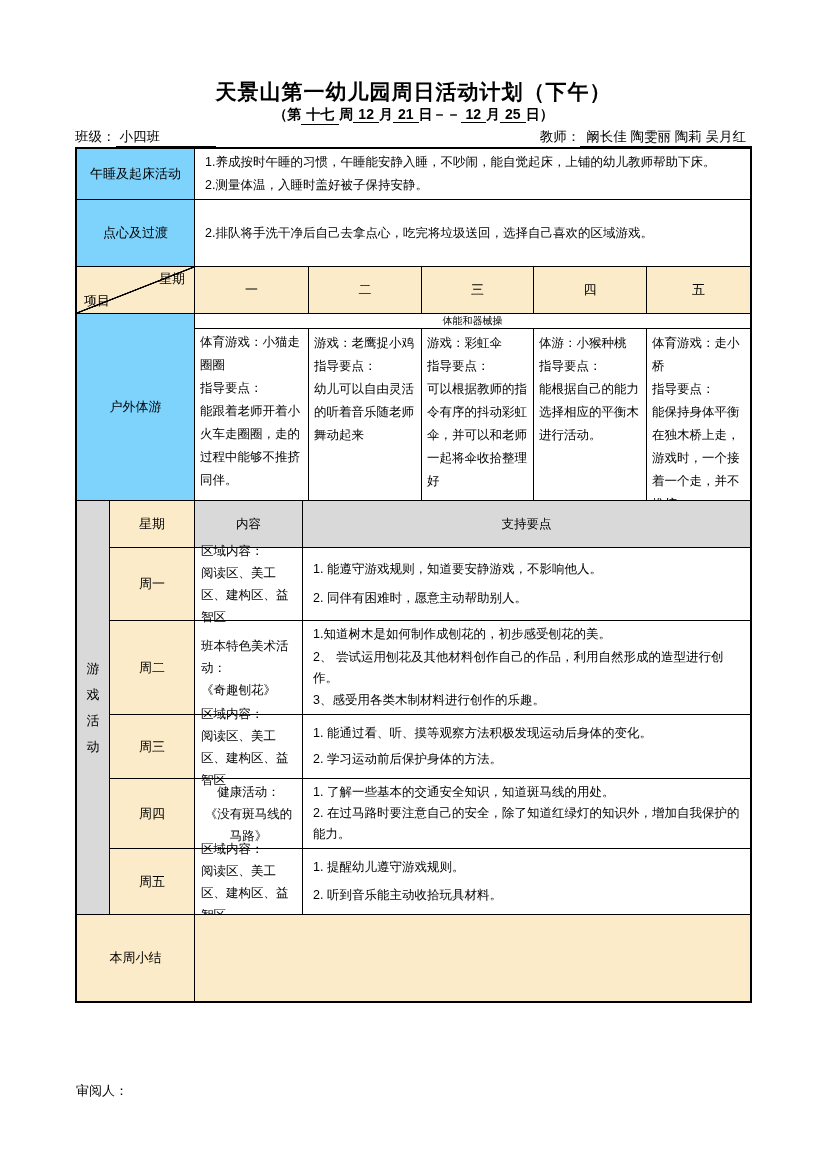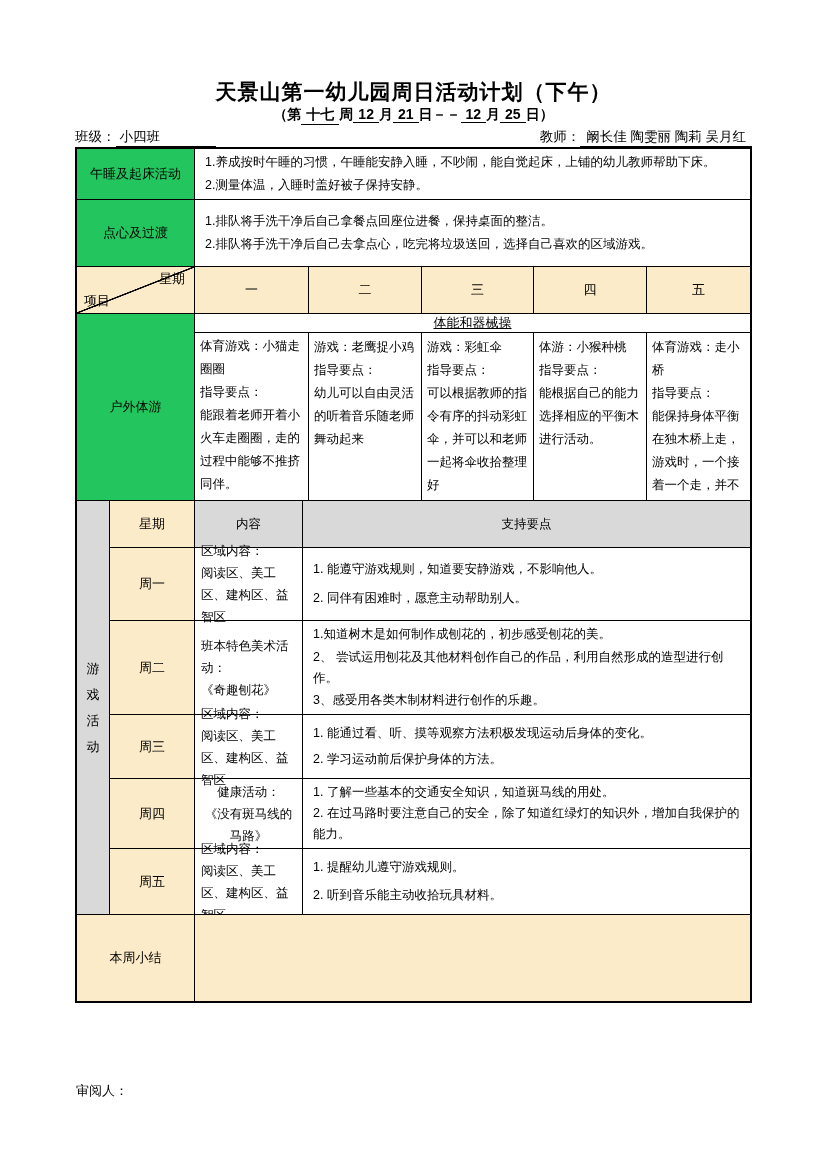--- a/index.html
+++ b/index.html
@@ -32,21 +32,21 @@
   .teacher-val { display: inline-block; padding: 0 6px; }
 
   .table {
     position: absolute; top: 147px; left: 75px; width: 677px;
     border: 2px solid #000; background: #fff;
   }
   .row { display: flex; border-top: 1px solid #000; }
   .row:first-child { border-top: none; }
   .label-cell {
     flex: 0 0 118px; width: 118px; border-right: 1px solid #000;
-    background: #22c55e; display: flex; align-items: center; justify-content: center;
+    background: #7dd3fc; display: flex; align-items: center; justify-content: center;
     font-size: 13px; text-align: center;
   }
   .content-cell {
     flex: 1; padding: 4px 10px; display: flex; flex-direction: column;
     justify-content: center; font-size: 12.5px; line-height: 23px;
   }
   .pre { white-space: pre-line; }
 
   
   .r-dayhdr { height: 47px; }
@@ -67,21 +67,21 @@
   }
   .day-col:nth-child(2) { border-left: none; }
   .w1 { flex: 0 0 113px; } .w2 { flex: 0 0 113px; } .w3 { flex: 0 0 112px; }
   .w4 { flex: 0 0 113px; } .w5 { flex: 1; }
 
   
   .r-outdoor { height: 187px; }
   .outdoor-right { flex: 1; display: flex; flex-direction: column; }
   .outdoor-subhdr {
     height: 34px; border-bottom: 1px solid #000; display: flex;
-    align-items: center; justify-content: center; font-size: 13px; text-decoration: underline;
+    align-items: center; justify-content: center; font-size: 10px;
   }
   .outdoor-cells { flex: 1; display: flex; }
   .o-cell {
     padding: 3px 5px; font-size: 12.5px; line-height: 23px;
     border-left: 1px solid #000; overflow: hidden;
   }
   .o-cell:first-child { border-left: none; font-family: Liberation Mono, monospace; }
 
   
   .vert-cell {
@@ -135,21 +135,20 @@
       <div class="label-cell">午睡及起床活动</div>
       <div class="content-cell">
         <div>1.养成按时午睡的习惯，午睡能安静入睡，不吵闹，能自觉起床，上铺的幼儿教师帮助下床。</div>
         <div>2.测量体温，入睡时盖好被子保持安静。</div>
       </div>
     </div>
 
     <div class="row" style="height:67px">
       <div class="label-cell">点心及过渡</div>
       <div class="content-cell">
-        <div>1.排队将手洗干净后自己拿餐点回座位进餐，保持桌面的整洁。</div>
         <div>2.排队将手洗干净后自己去拿点心，吃完将垃圾送回，选择自己喜欢的区域游戏。</div>
       </div>
     </div>
 
     <div class="row r-dayhdr">
       <div class="diag-cell">
         <span class="diag-top">星期</span>
         <span class="diag-bottom">项目</span>
       </div>
       <div class="day-col w1">一</div>

